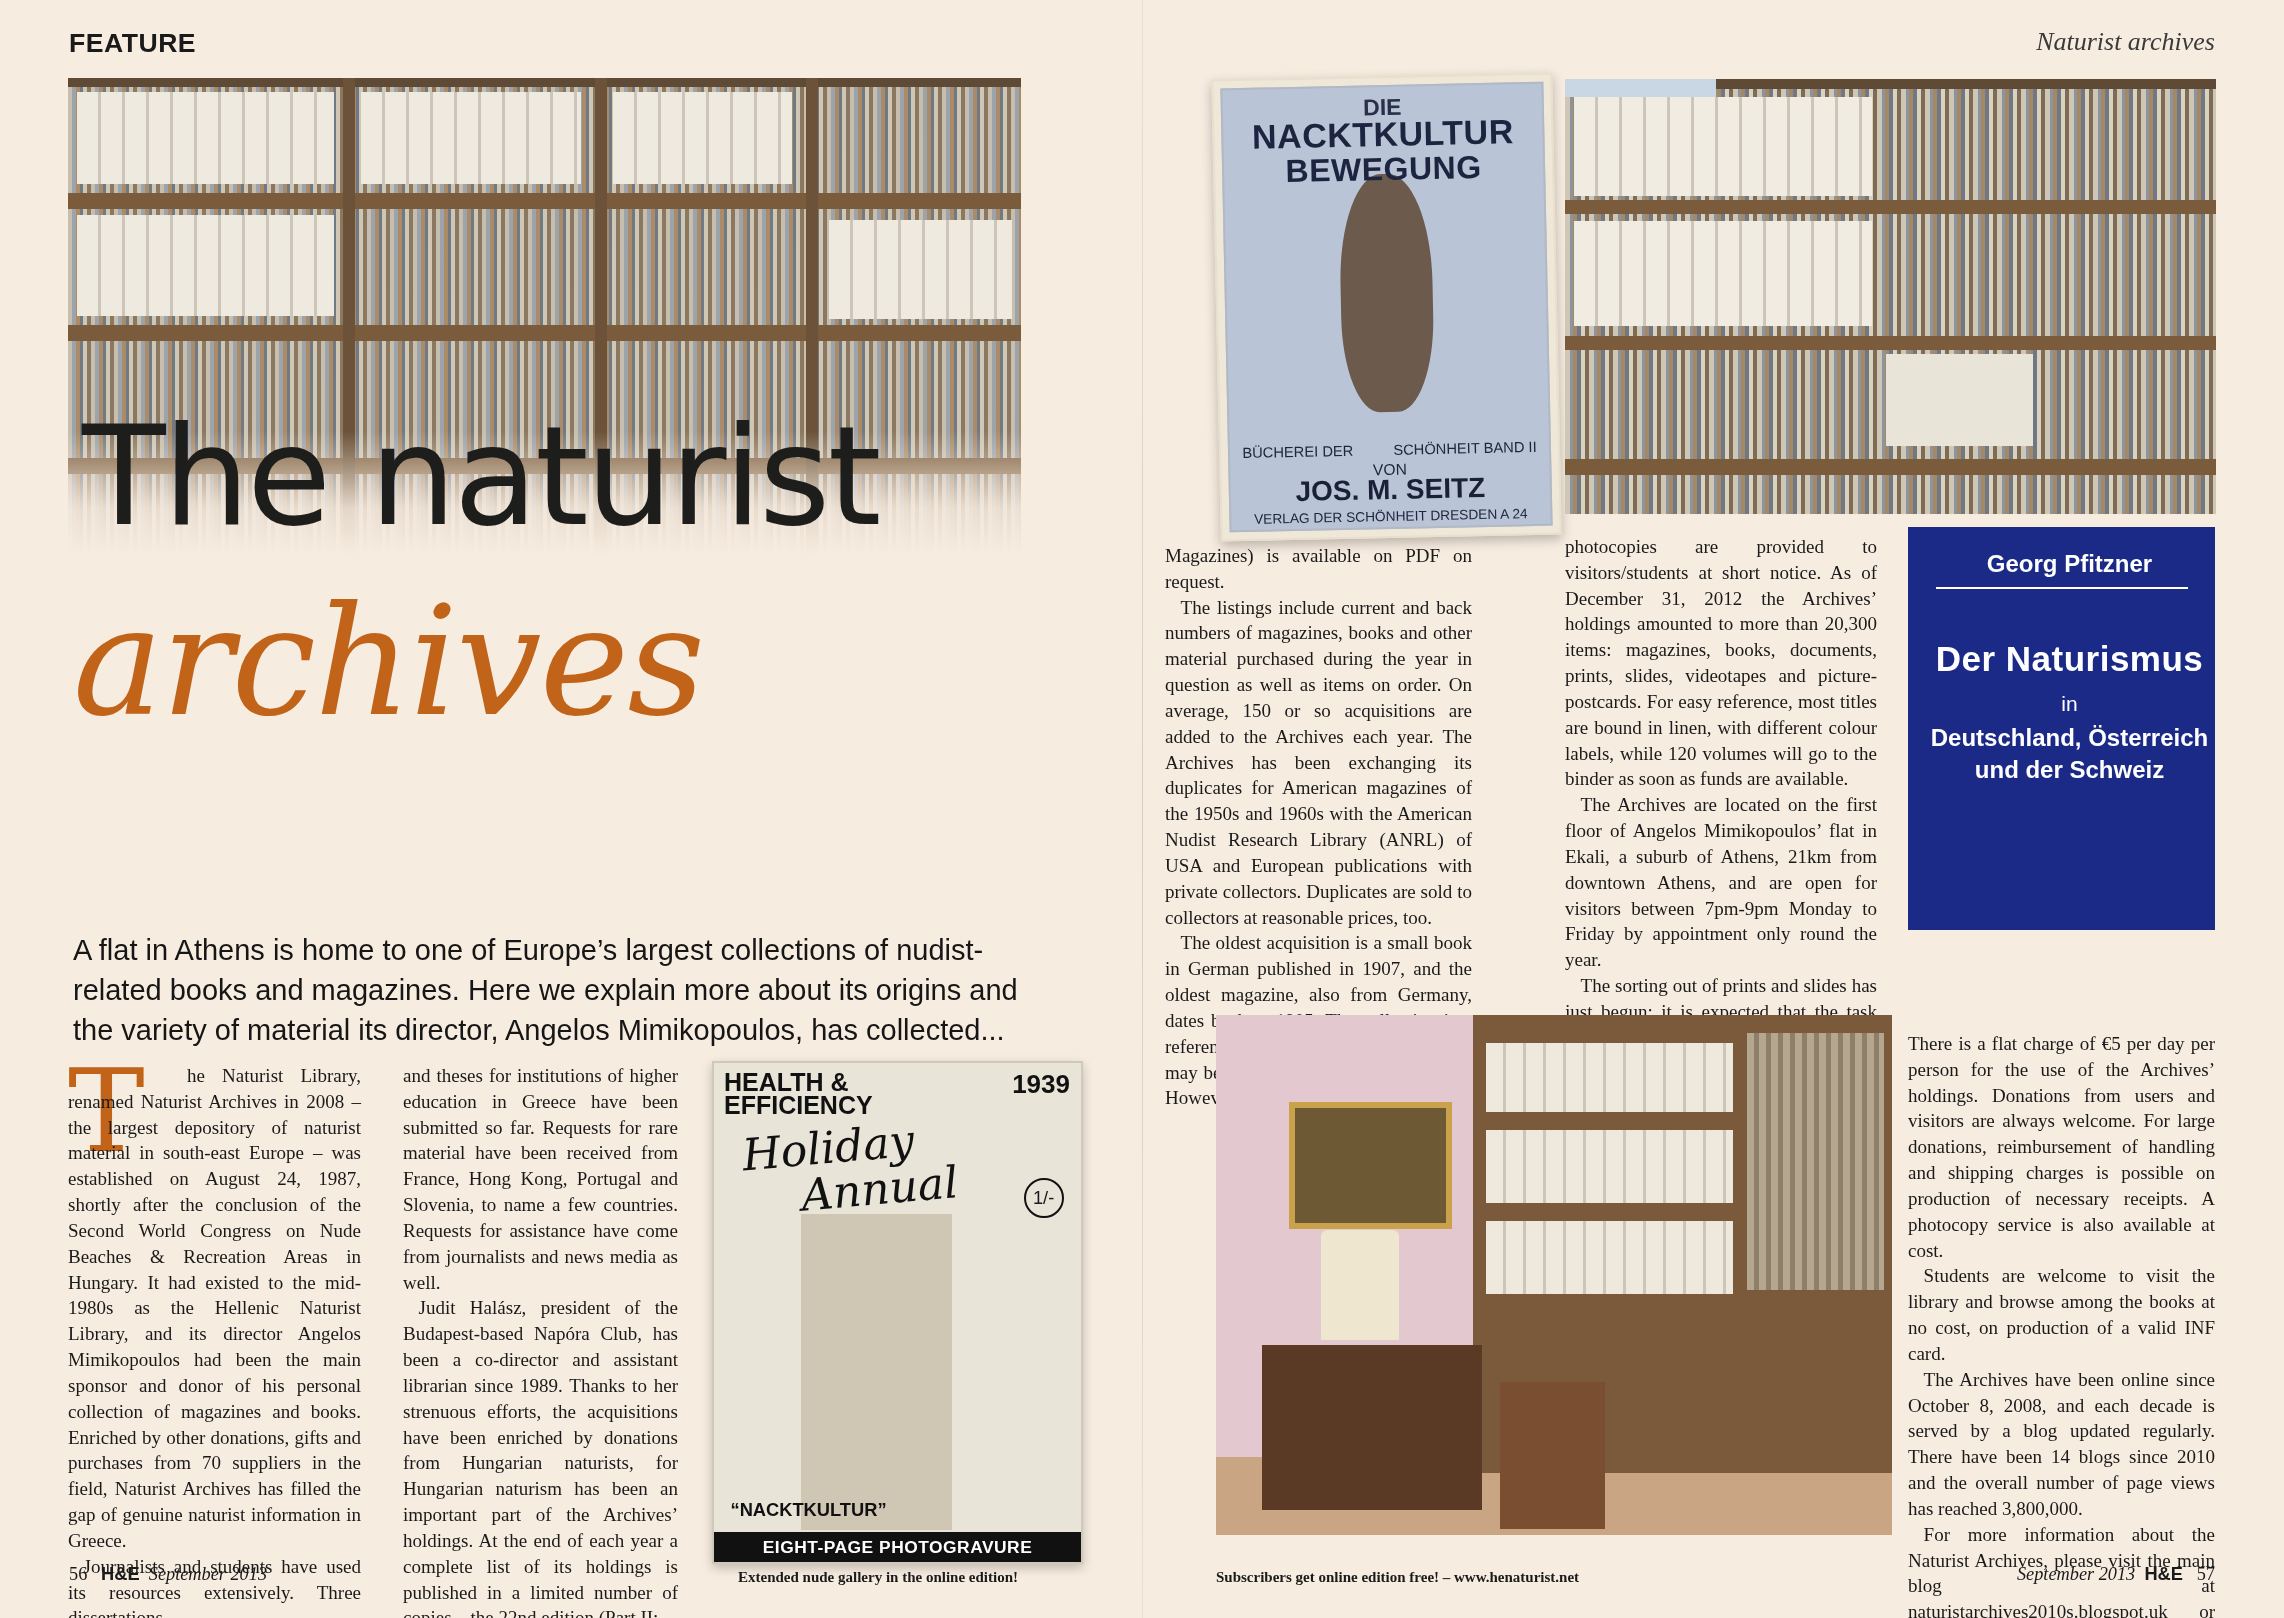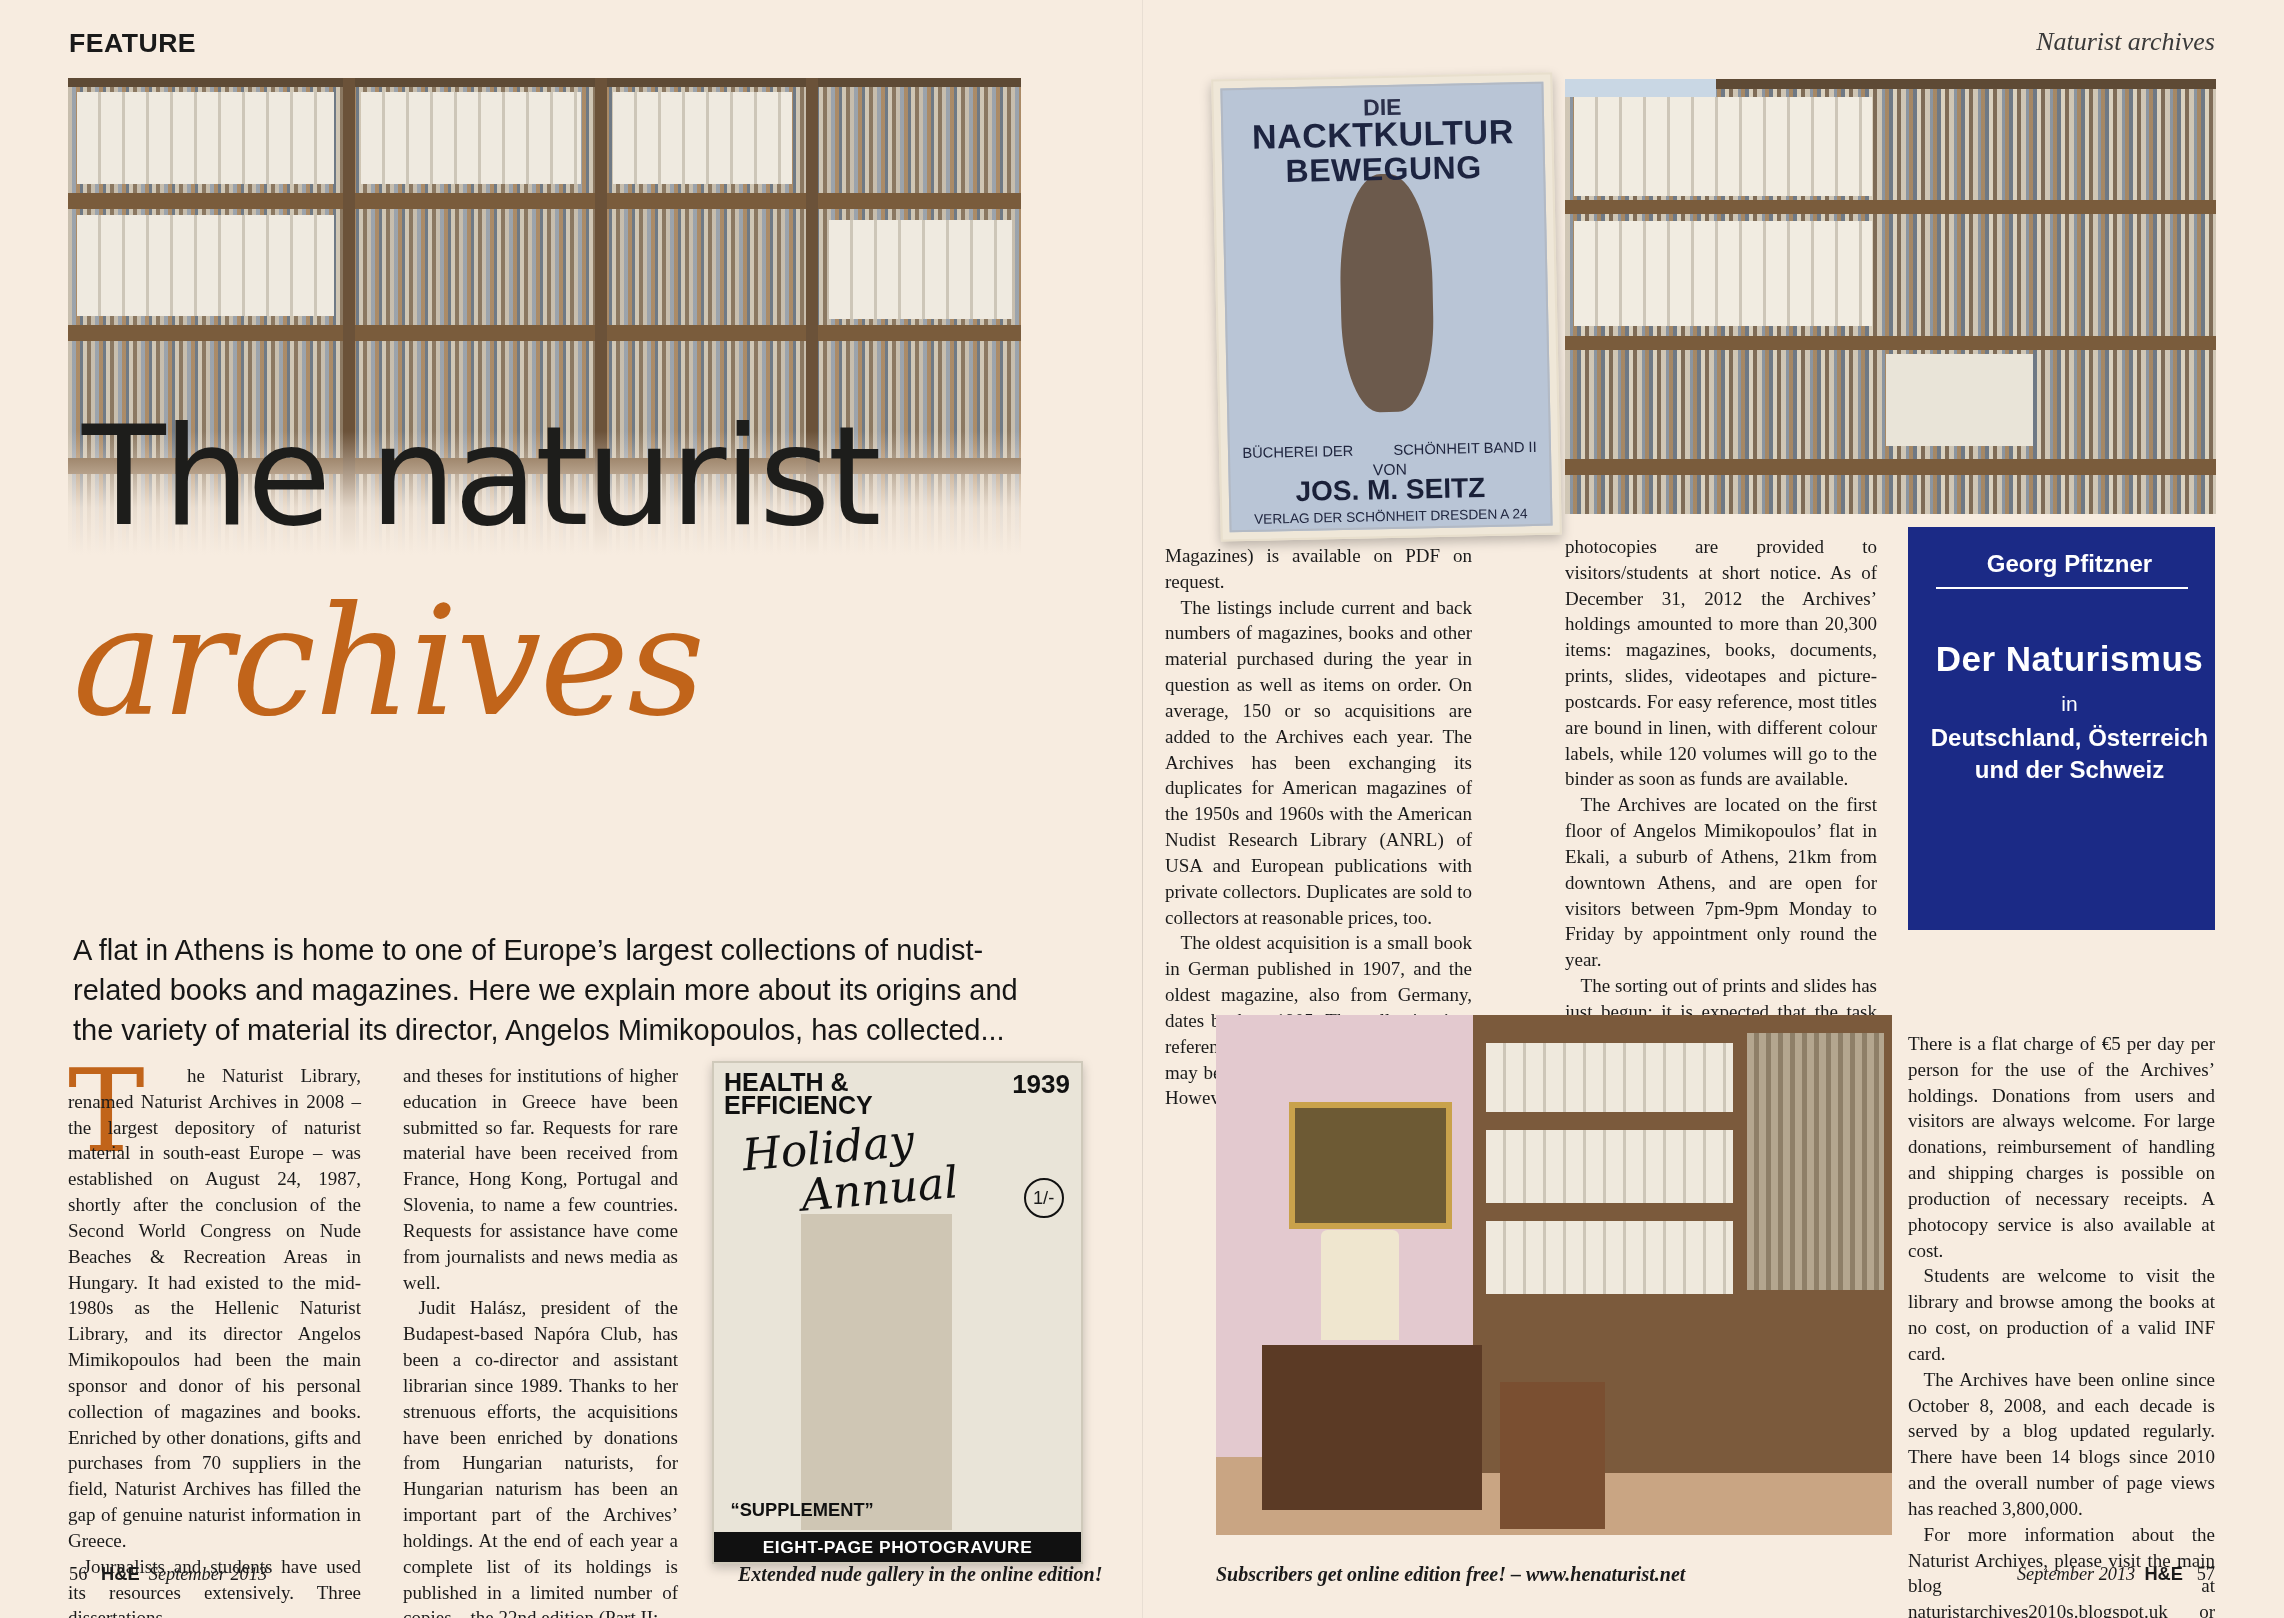--- a/index.html
+++ b/index.html
@@ -55,21 +55,21 @@
   .col p.first{text-indent:0;}
   .dropcap{
     position:absolute;left:68px;top:1054px;
     font-family:"DejaVu Serif", serif;
     font-size:115px;line-height:1;color:#c1641a;
   }
   
   .foot{position:absolute;bottom:33px;font-size:18.3px;}
   .foot b{font-family:"Liberation Sans", sans-serif;}
   .foot .ital{font-style:italic;}
-  .centre-note{position:absolute;bottom:32px;font-style:italic;font-weight:bold;font-size:20px;}
+  .centre-note{position:absolute;bottom:32px;font-weight:bold;font-size:15px;}
   
   .gutter{position:absolute;left:1142px;top:0;width:1.4px;height:100%;
      background:linear-gradient(to bottom,rgba(0,0,0,0.06),rgba(0,0,0,0.13),rgba(0,0,0,0.06));}
   
   #poster{
     left:1216px;top:76px;width:337px;height:458px;
     background:#efe7d8;border:2.7px solid #e8dfcd;
     transform:rotate(-1.2deg);
     box-shadow:0 4.6px 12px rgba(0,0,0,.25);
   }
@@ -163,21 +163,21 @@
   </div>
 
   <div class="photo" id="magcover">
     <div class="mc-fig"></div>
     <div class="mc-he">HEALTH &amp;</div>
     <div class="mc-ef">EFFICIENCY</div>
     <div class="mc-year">1939</div>
     <div class="mc-hol">Holiday</div>
     <div class="mc-ann">Annual</div>
     <div class="mc-price">1/-</div>
-    <div class="mc-sun">“SUPPLEMENT”</div>
+    <div class="mc-sun">“NACKTKULTUR”</div>
     <div class="mc-band">EIGHT-PAGE PHOTOGRAVURE SUPPLEMENT</div>
   </div>
 
   <div class="photo" id="poster">
     <div class="poster-inner">
       <div class="poster-sun"></div>
       <div class="poster-fig"></div>
       <div class="poster-t1">DIE</div>
       <div class="poster-t2">NACKTKULTUR</div>
       <div class="poster-t3">BEWEGUNG</div>

